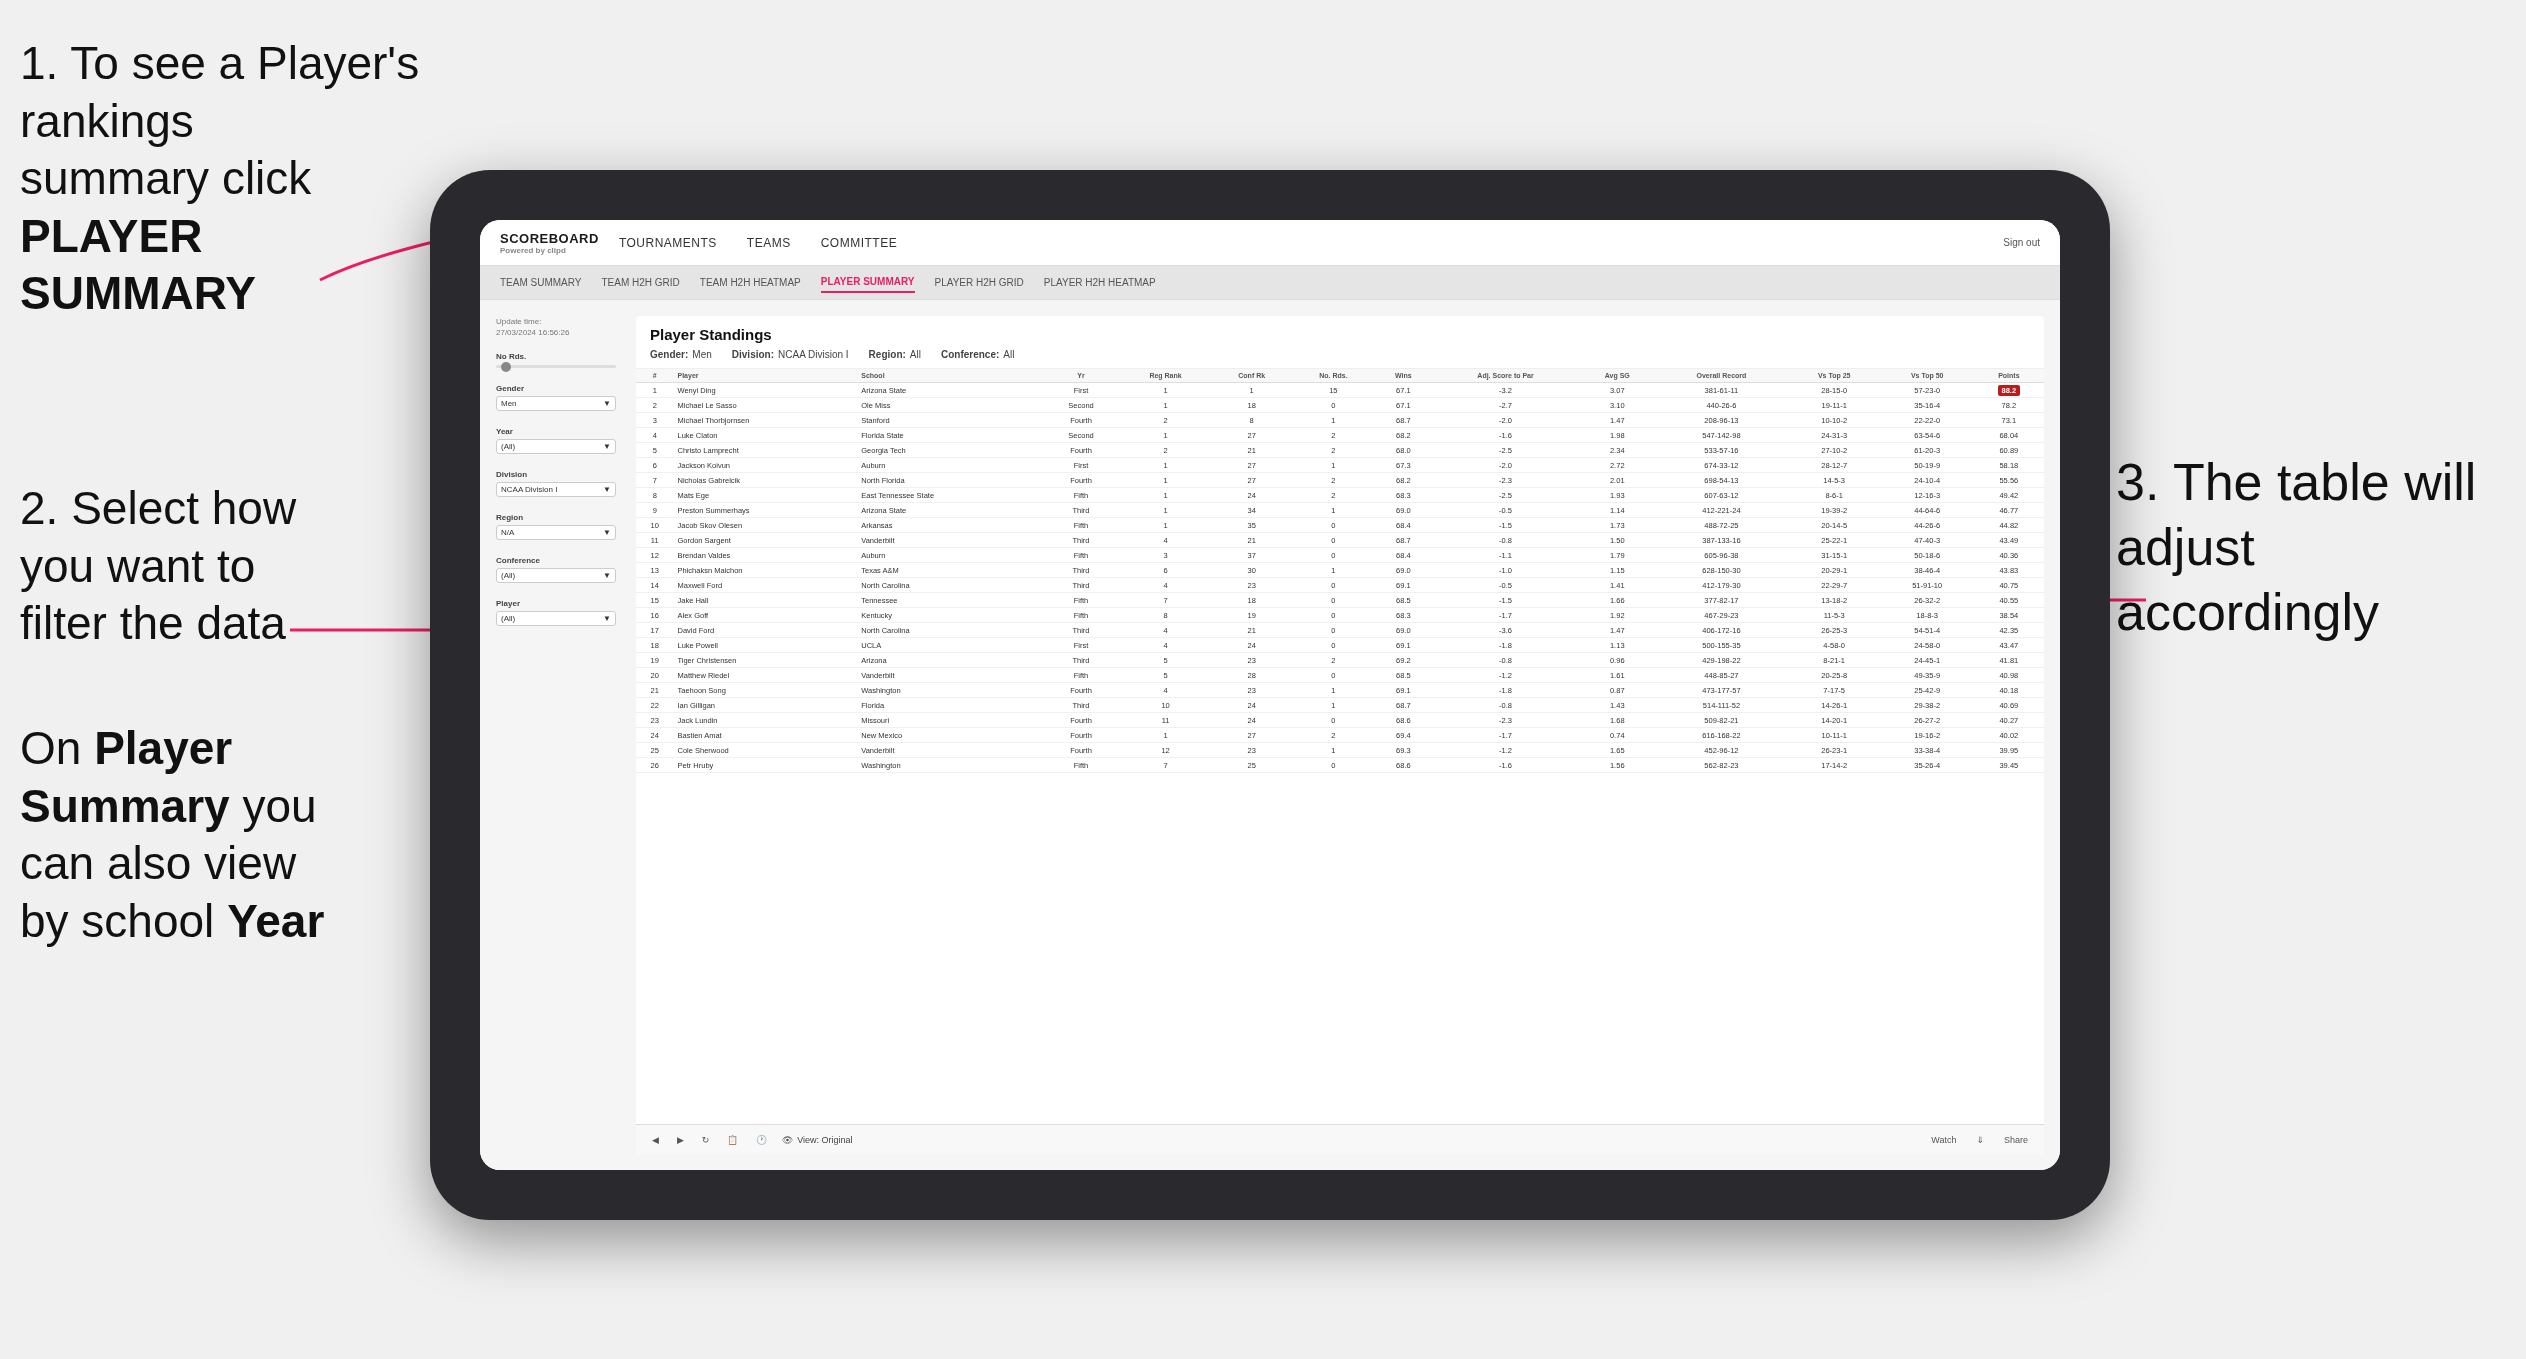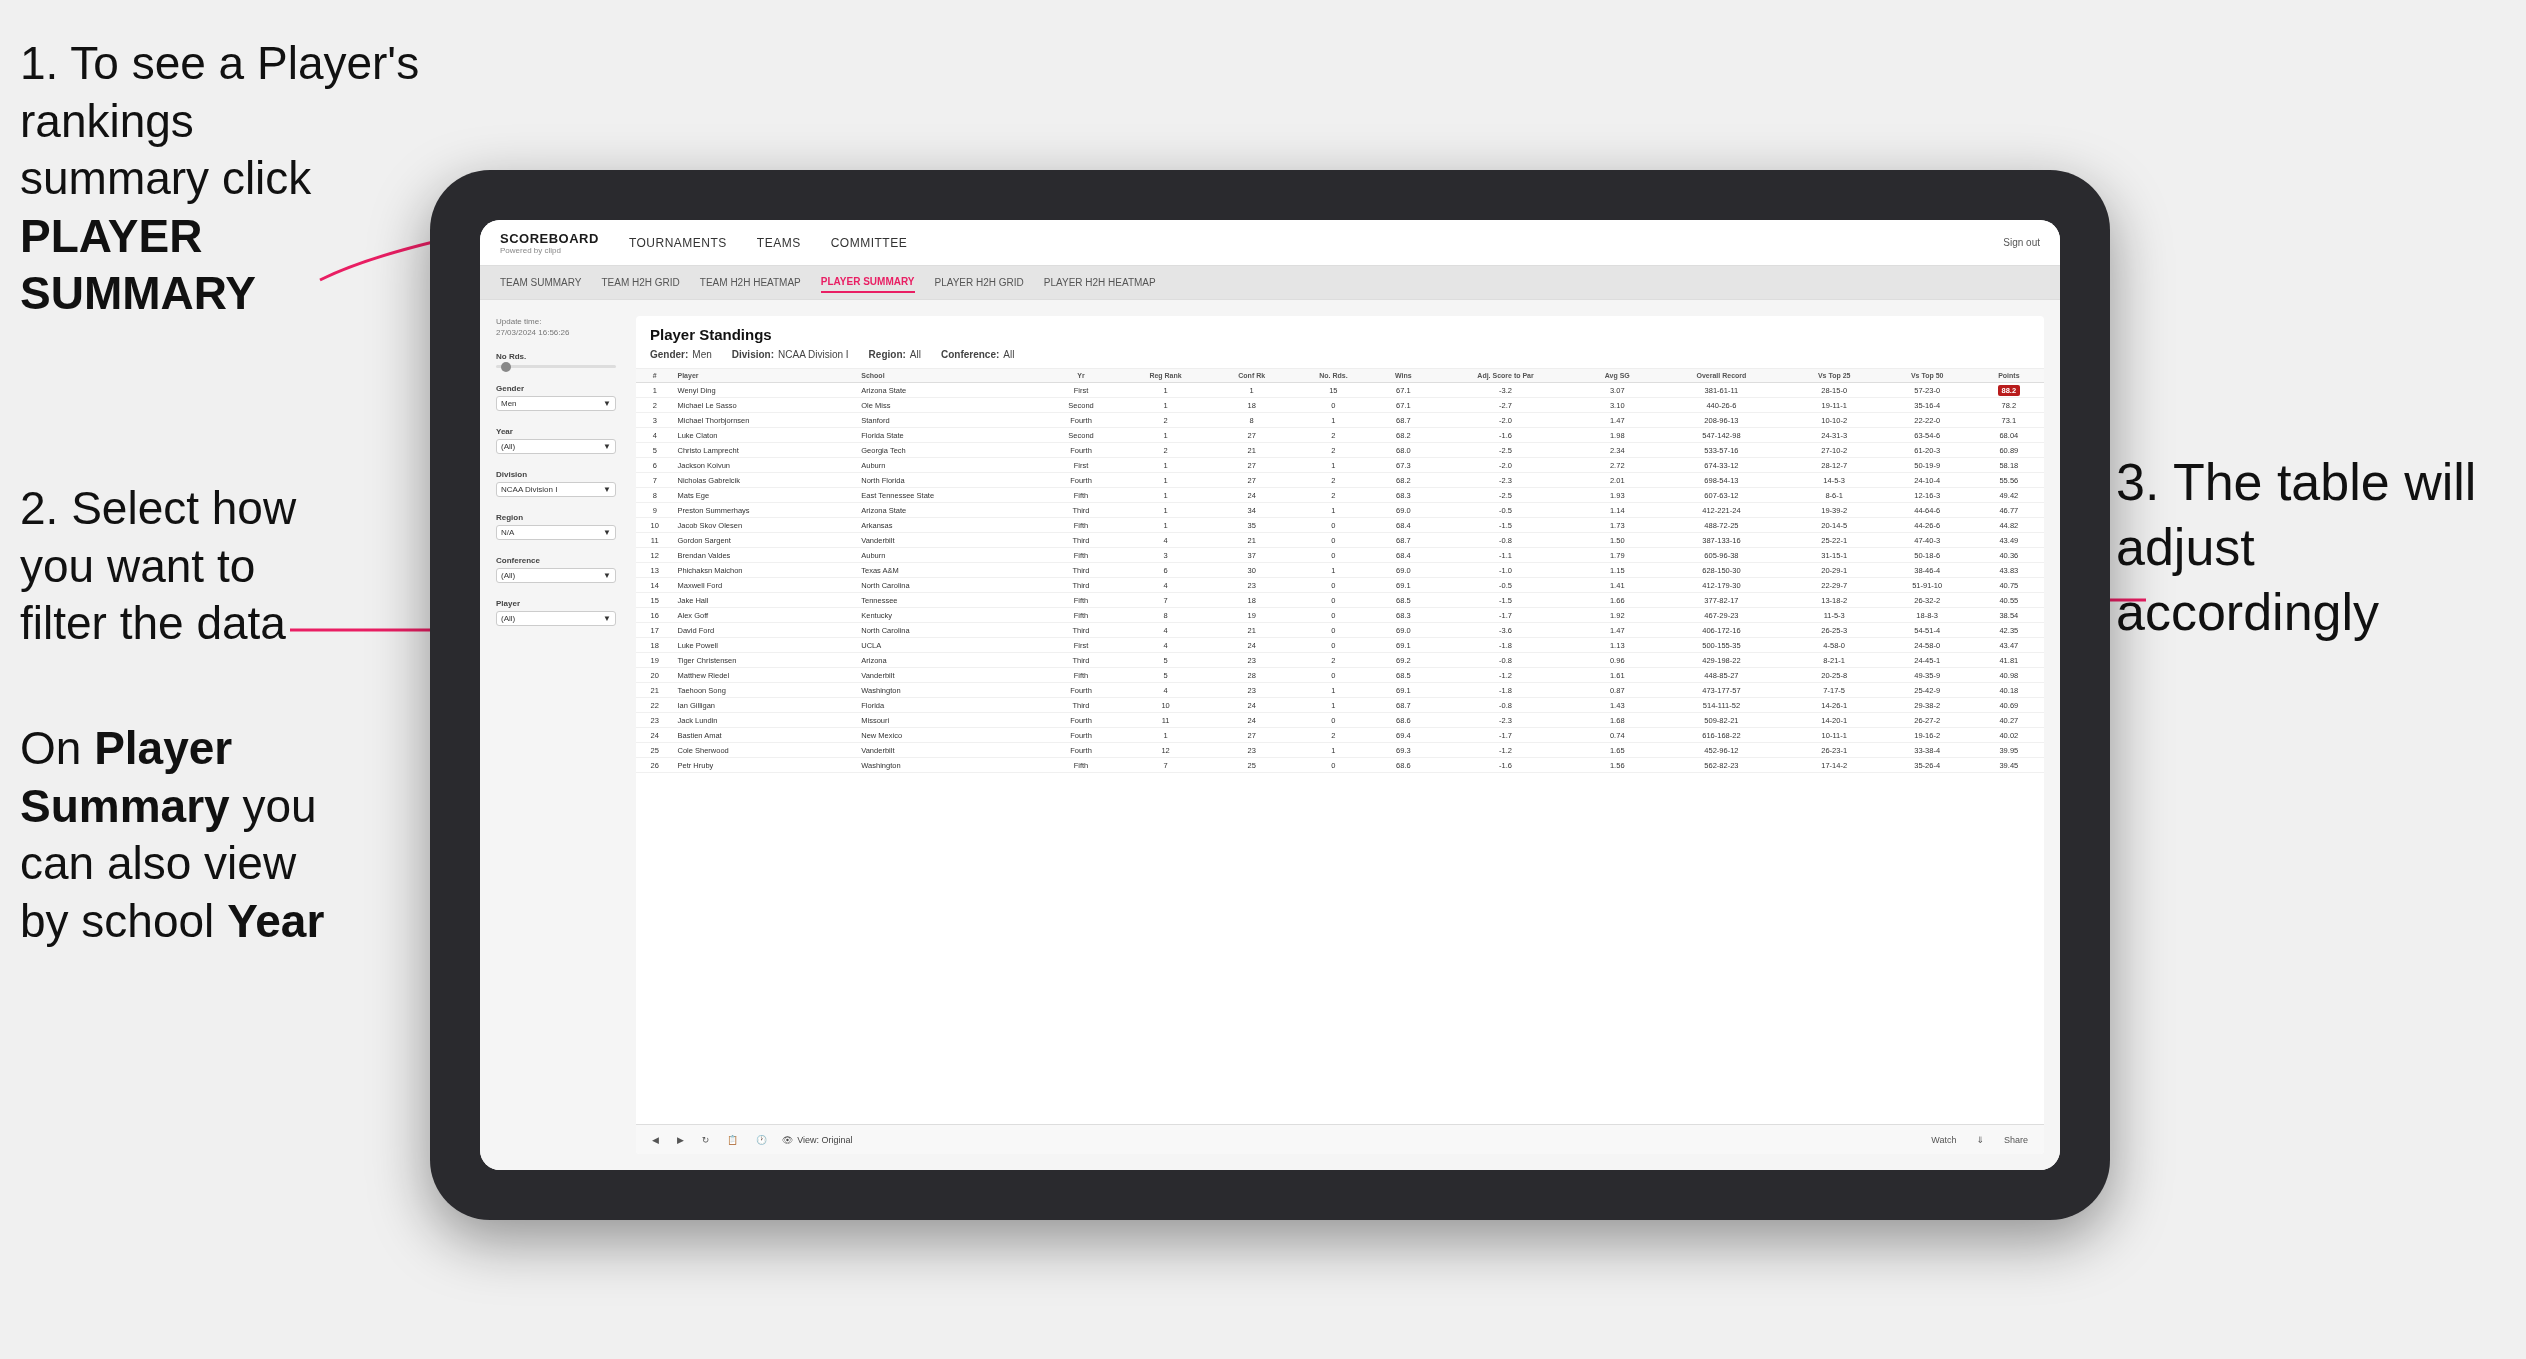--- a/index.html
+++ b/index.html
@@ -90,31 +90,32 @@
       padding: 0 20px;
       display: flex;
       align-items: center;
       height: 46px;
       flex-shrink: 0;
     }
 
     .logo {
       display: flex;
       flex-direction: column;
-      margin-right: 30px;
+      margin-right: 20px;
     }
     .logo-text {
       font-size: 13px;
       font-weight: 800;
       color: #1a1a1a;
       letter-spacing: 0.5px;
     }
     .logo-sub {
       font-size: 8px;
       color: #888;
+      font-weight: bold;
     }
 
     .nav-items {
       display: flex;
       gap: 30px;
       flex: 1;
     }
     .nav-item {
       font-size: 12px;
       color: #333;

